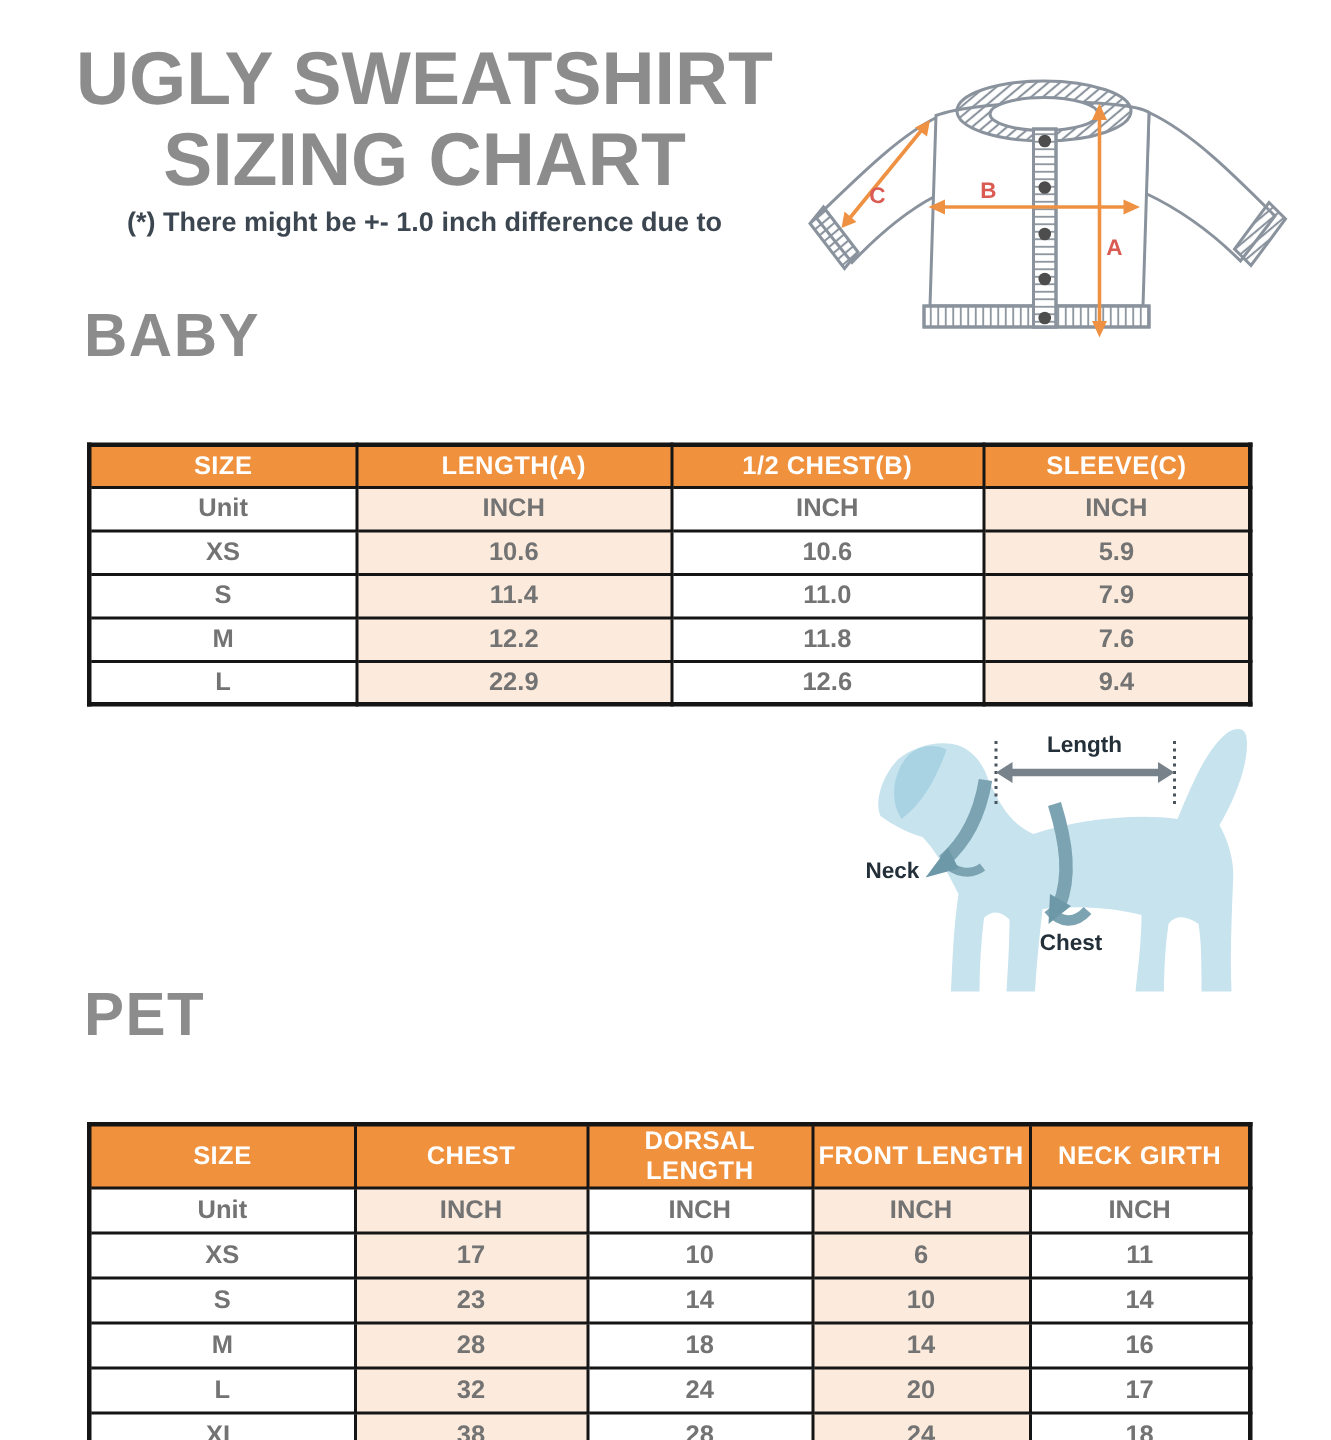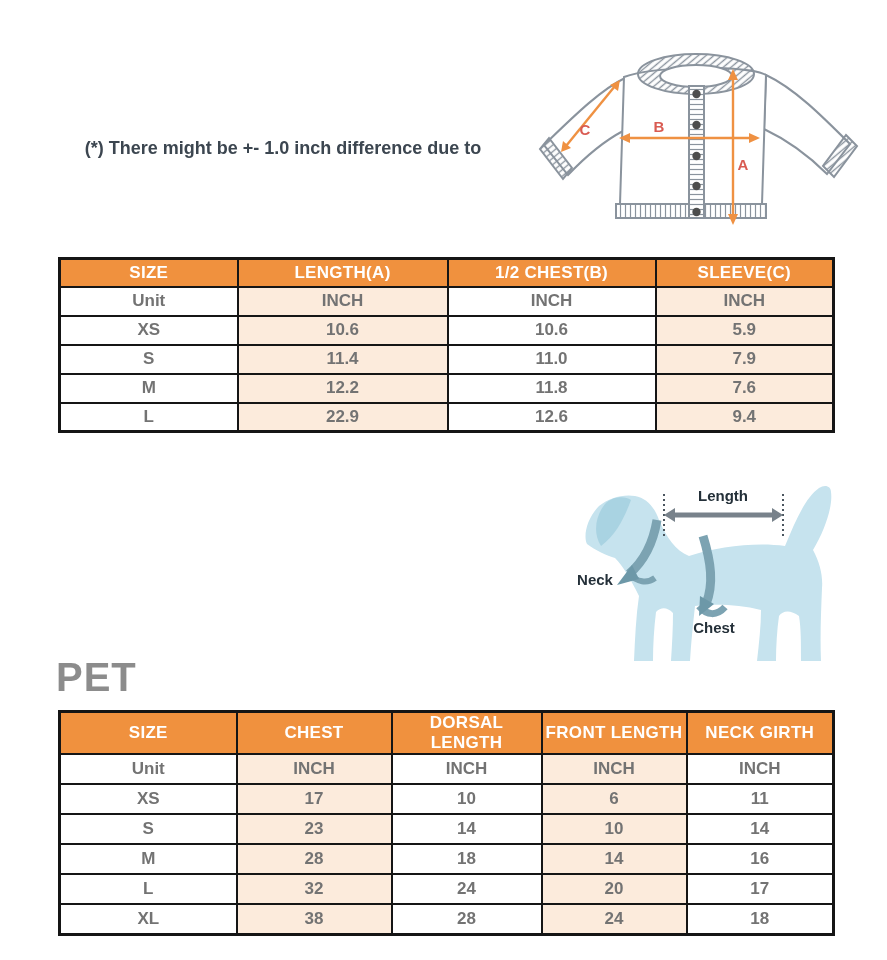--- a/index.html
+++ b/index.html
@@ -53,20 +53,21 @@
 
   
   table.sizing-table {
     position: absolute;
     left: 58px;
     width: 774px;
     border-collapse: collapse;
     table-layout: fixed;
     border: 3px solid #151515;
     background: #ffffff;
+    margin-top: 38px;
   }
   .baby-table { top: 257px; }
   .pet-table  { top: 710px; }
   .sizing-table th, .sizing-table td {
     border: 2px solid #151515;
     text-align: center;
     vertical-align: middle;
     font-weight: 700;
     font-size: 17px;
     color: #737373;
@@ -106,20 +107,24 @@
     font-weight: 700;
     font-size: 15px;
     fill: #243039;
   }
 </style>
 </head>
 <body>
 
 <div class="canvas">
 
+  <div class="title-block">
+    <div class="title-line">UGLY SWEATSHIRT</div>
+    <div class="title-line">SIZING CHART</div>
+  </div>
   <div class="subtitle">
     <div>(*) There might be +- 1.0 inch difference due to</div>
   </div>
 
   <svg class="sweatshirt-diagram" viewBox="0 0 352 202">
     <defs>
       <pattern id="ribDiag" width="5" height="5" patternUnits="userSpaceOnUse" patternTransform="rotate(50)">
         <line x1="2.5" y1="0" x2="2.5" y2="5" stroke="#8a939d" stroke-width="1.4"></line>
       </pattern>
       <pattern id="ribH" width="5" height="5" patternUnits="userSpaceOnUse">
@@ -167,20 +172,21 @@
 
       <line x1="87" y1="54" x2="38" y2="114"></line>
       <polygon points="92,48 90,59 82,53" stroke="none"></polygon>
       <polygon points="33,120 43,116 35,109" stroke="none"></polygon>
     </g>
     <text class="measure-letter" x="57" y="103" text-anchor="middle">C</text>
     <text class="measure-letter" x="131" y="100" text-anchor="middle">B</text>
     <text class="measure-letter" x="215" y="138" text-anchor="middle">A</text>
   </svg>
 
+  <div class="section-heading heading-baby">BABY</div>
   <table class="sizing-table baby-table">
     <colgroup>
       <col style="width:178px">
         <col style="width:210px">
         <col style="width:208px">
         <col style="width:178px">
     </colgroup>
     <thead>
       <tr>
         <th>SIZE</th>

